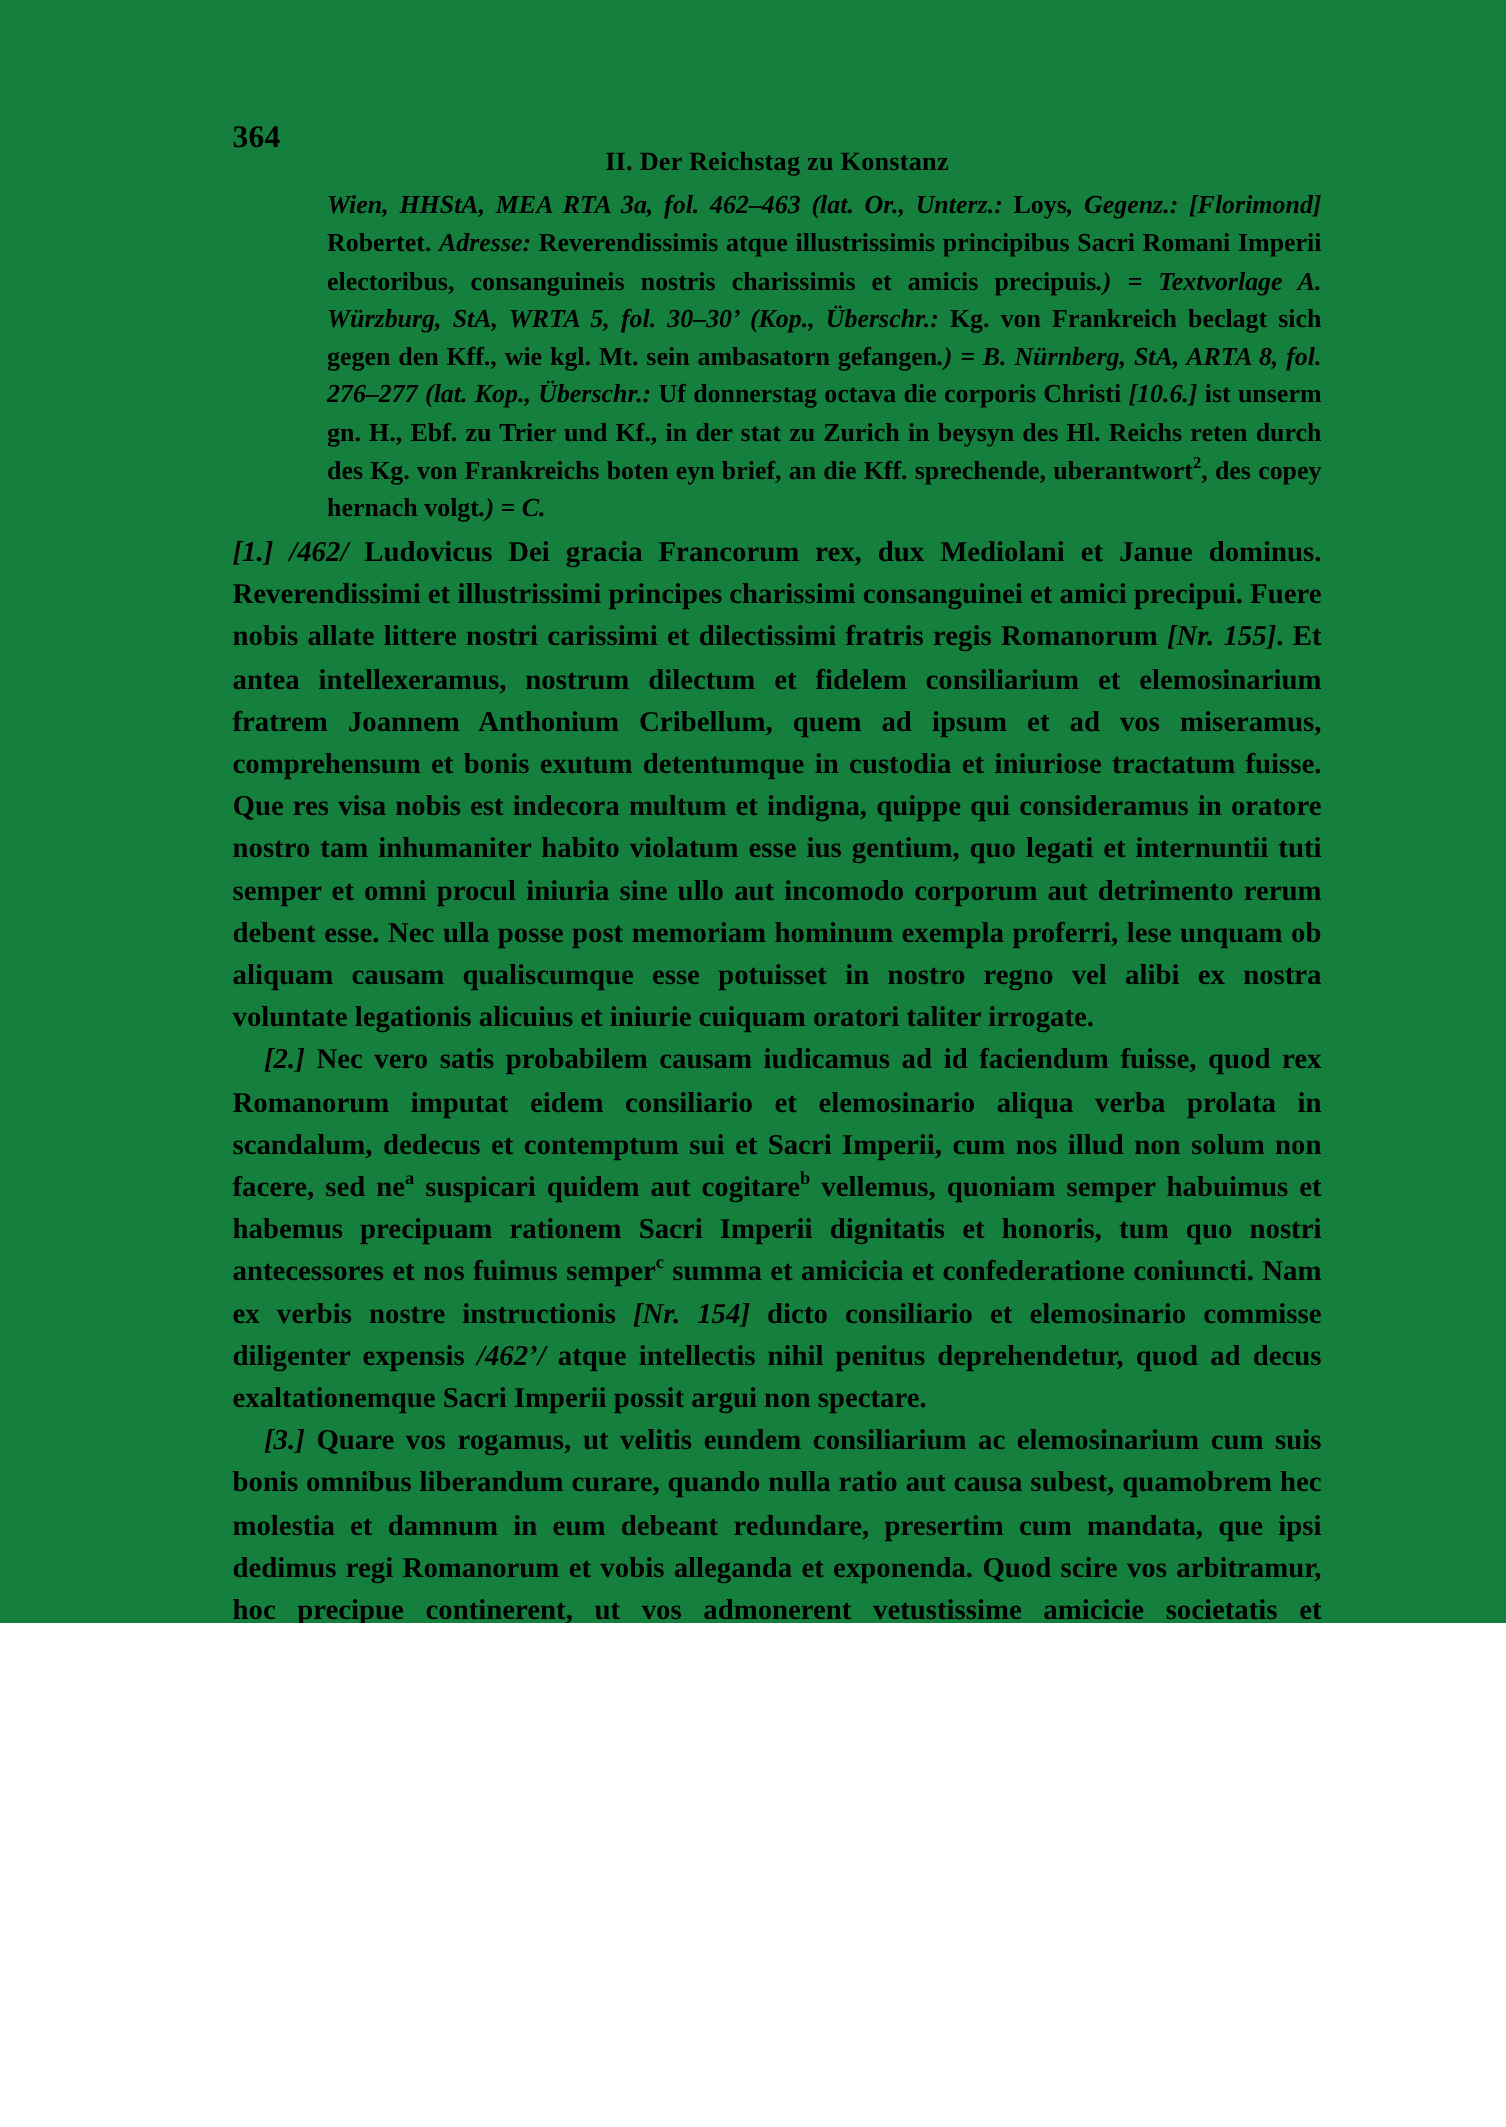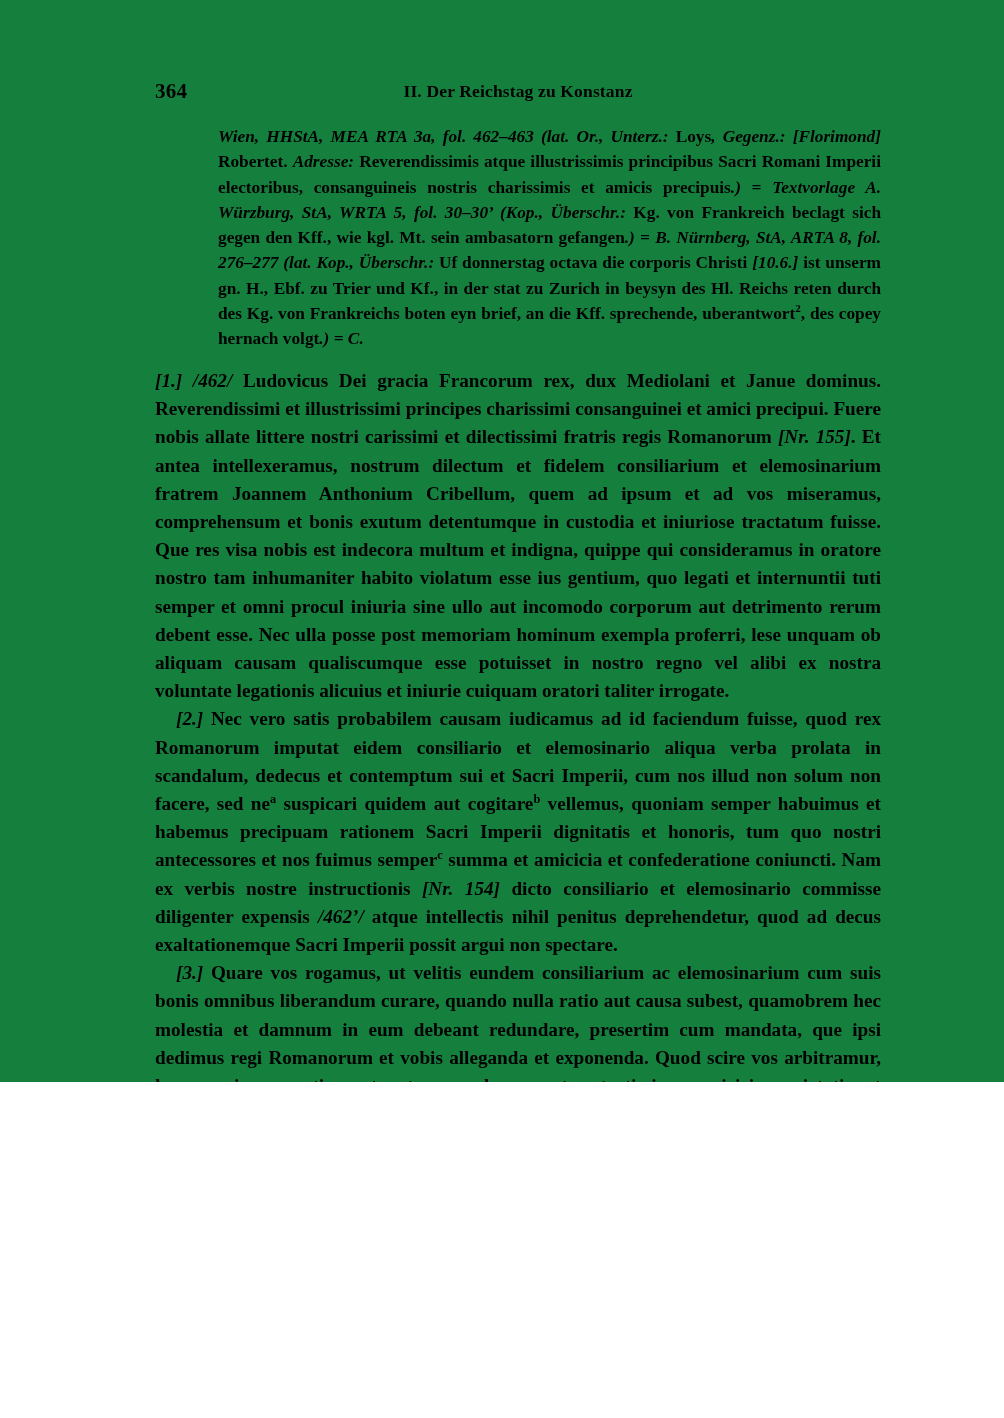--- a/index.html
+++ b/index.html
@@ -34,21 +34,21 @@
     position: absolute;
     left: 0;
     top: 0;
     font-size: 21px;
     line-height: 26px;
     letter-spacing: 0.2px;
   }
   .runhead .title {
     position: absolute;
     left: 0;
-    top: 0;
+    top: 16px;
     width: 726px;
     text-align: center;
     font-size: 17.5px;
     line-height: 26px;
     letter-spacing: 0.15px;
   }
 
   
   .sourceblock {
     position: absolute;
@@ -59,21 +59,21 @@
     line-height: 25.3px;
     text-align: justify;
     text-align-last: left;
     hyphens: manual;
   }
 
   
   .maintext {
     position: absolute;
     left: 155px;
-    top: 367px;
+    top: 355px;
     width: 726px;
     font-size: 19.2px;
     line-height: 28.2px;
     text-align: justify;
     text-align-last: left;
   }
   .maintext p {
     margin: 0;
     text-indent: 0;
   }

